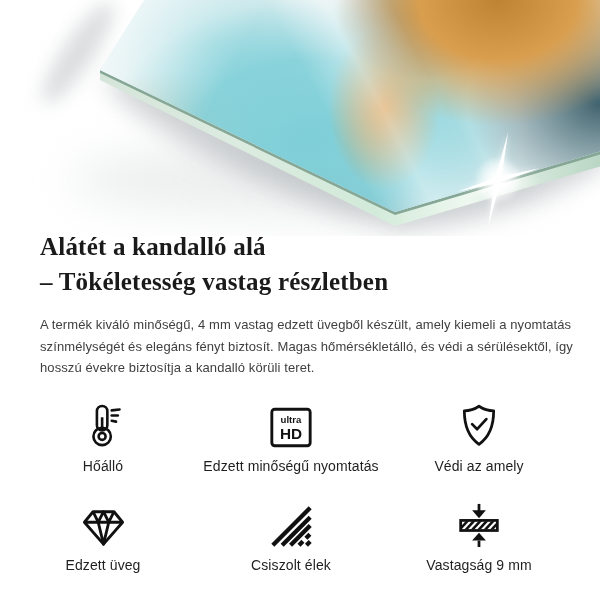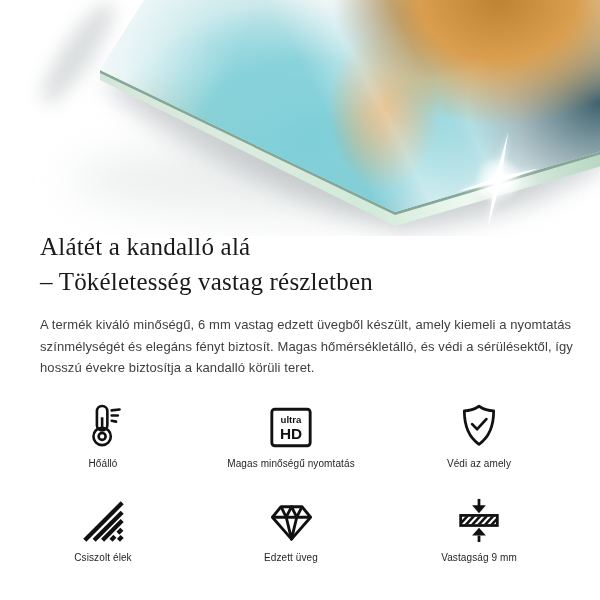--- a/index.html
+++ b/index.html
@@ -44,31 +44,31 @@
       radial-gradient(150px 100px at 56% 92%, #8ba4ad 0%, rgba(139,164,173,0) 70%),
       radial-gradient(130px 85px at 28% 55%,  rgba(213,150,72,.5) 0%, rgba(213,150,72,0) 70%),
       radial-gradient(150px 100px at 44% 78%, #9fbac2 0%, rgba(159,186,194,0) 65%),
       linear-gradient(#dfeef0,#dfeef0);
   }
   .sparkle{position:absolute;left:443px;top:125px;
     filter:drop-shadow(0 0 3px rgba(255,255,255,.95));}
 
   
   .title{position:absolute;left:40px;top:229px;margin:0;
-    font-family:"Liberation Serif",serif;font-weight:400;
+    font-family:"Liberation Serif",serif;font-weight:700;
     font-size:25px;line-height:35px;color:#1a1a1a;letter-spacing:.2px;}
   .desc{position:absolute;left:40px;top:314px;width:533px;margin:0;
     font-size:13px;line-height:21.6px;color:#404040;letter-spacing:.1px;}
 
   
   .features{position:absolute;left:9px;top:399px;width:564px;
     display:grid;grid-template-columns:repeat(3,1fr);row-gap:24px;}
   .feature{display:flex;flex-direction:column;align-items:center;}
   .icon-box{height:50px;display:flex;align-items:flex-end;justify-content:flex-start;margin-bottom:9px;}
-  .feature .label{font-size:10px;color:#1f1f1f;letter-spacing:.1px;white-space:nowrap;}
+  .feature .label{font-size:14px;color:#1f1f1f;letter-spacing:.1px;white-space:nowrap;}
   .icon-box svg{display:block;}
   .ico{stroke:#111;fill:none;stroke-width:3;}
 </style>
 </head>
 <body>
 
 <div class="hero">
   <div class="shadow sh4"></div>
   <div class="shadow sh1"></div>
   <div class="shadow sh2"></div>
@@ -88,21 +88,21 @@
     <path d="M12 55 L55 52.4 L98 55 L55 57.6 Z" transform="rotate(-16 55 55)" fill="#ffffff"></path>
     <circle cx="55" cy="55" r="3.2" fill="#ffffff"></circle>
   </svg>
 </div>
 
 <h1 class="title">
   <span style="display:block">Alátét a kandalló alá</span>
   <span style="display:block">– Tökéletesség vastag részletben</span>
 </h1>
 
-<p class="desc">A termék kiváló minőségű, 6 mm vastag edzett üvegből készült, amely kiemeli a nyomtatás színmélységét és elegáns fényt biztosít. Magas hőmérsékletálló, és védi a sérülésektől, így hosszú évekre biztosítja a kandalló körüli teret.</p>
+<p class="desc">A termék kiváló minőségű, 4 mm vastag edzett üvegből készült, amely kiemeli a nyomtatás színmélységét és elegáns fényt biztosít. Magas hőmérsékletálló, és védi a sérülésektől, így hosszú évekre biztosítja a kandalló körüli teret.</p>
 
 <div class="features">
 
   <div class="feature">
     <div class="icon-box">
       <svg width="40" height="46" viewBox="0 0 46 52">
         <rect class="ico" x="16" y="3" width="12" height="28" rx="6"></rect>
         <line class="ico" x1="22" y1="16" x2="22" y2="30"></line>
         <circle class="ico" cx="22" cy="38" r="10"></circle>
         <circle class="ico" cx="22" cy="38" r="4"></circle>
@@ -115,60 +115,60 @@
   </div>
 
   <div class="feature">
     <div class="icon-box">
       <svg width="46" height="43" viewBox="0 0 48 44">
         <rect class="ico" x="4" y="3" width="40" height="38" rx="3"></rect>
         <text x="24" y="17" text-anchor="middle" font-family="Liberation Sans, sans-serif" font-size="10" font-weight="bold" fill="#111">ultra</text>
         <text x="24" y="34" text-anchor="middle" font-family="Liberation Sans, sans-serif" font-size="16" font-weight="bold" fill="#111">HD</text>
       </svg>
     </div>
-    <span class="label">Magas minőségű nyomtatás</span>
+    <span class="label">Edzett minőségű nyomtatás</span>
   </div>
 
   <div class="feature">
     <div class="icon-box">
       <svg width="44" height="47" viewBox="0 0 48 50">
         <path class="ico" stroke-linejoin="round" d="M24 4 C30 8 35 9 40 9 C40 25 35 38 24 45.5 C13 38 8 25 8 9 C13 9 18 8 24 4 Z"></path>
         <polyline class="ico" points="16.5,23.5 22,29 32,18" stroke-width="3.2" stroke-linecap="round" stroke-linejoin="round"></polyline>
       </svg>
     </div>
     <span class="label">Védi az amely</span>
+  </div>
+
+  <div class="feature">
+    <div class="icon-box">
+      <svg width="47" height="42" viewBox="0 0 48 44">
+        <g class="ico" stroke-width="2.7" stroke-linejoin="round">
+          <path d="M13 6 L35 6 L44 17 L24 40 L4 17 Z"></path>
+          <path d="M4 17 L44 17"></path>
+          <path d="M13 6 L18.5 17 L24 6 L29.5 17 L35 6"></path>
+          <path d="M18.5 17 L24 40 L29.5 17"></path>
+        </g>
+      </svg>
+    </div>
+    <span class="label">Edzett üveg</span>
   </div>
 
   <div class="feature">
     <div class="icon-box">
       <svg width="43" height="43" viewBox="0 0 46 46">
         <g stroke="#111" stroke-width="4.6" fill="none">
           <line x1="3" y1="43" x2="43" y2="3"></line>
           <line x1="13" y1="43" x2="43" y2="13"></line>
           <line x1="22" y1="43" x2="43" y2="22"></line>
           <line x1="31" y1="43" x2="43" y2="31" stroke-dasharray="6 4.5"></line>
           <line x1="39" y1="43" x2="43" y2="39"></line>
         </g>
       </svg>
     </div>
     <span class="label">Csiszolt élek</span>
-  </div>
-
-  <div class="feature">
-    <div class="icon-box">
-      <svg width="47" height="42" viewBox="0 0 48 44">
-        <g class="ico" stroke-width="2.7" stroke-linejoin="round">
-          <path d="M13 6 L35 6 L44 17 L24 40 L4 17 Z"></path>
-          <path d="M4 17 L44 17"></path>
-          <path d="M13 6 L18.5 17 L24 6 L29.5 17 L35 6"></path>
-          <path d="M18.5 17 L24 40 L29.5 17"></path>
-        </g>
-      </svg>
-    </div>
-    <span class="label">Edzett üveg</span>
   </div>
 
   <div class="feature">
     <div class="icon-box">
       <svg width="44" height="46" viewBox="0 0 48 50">
         <defs>
           <clipPath id="barclip">
               <rect x="5" y="21" width="38" height="9"></rect>
             </clipPath>
         </defs>

